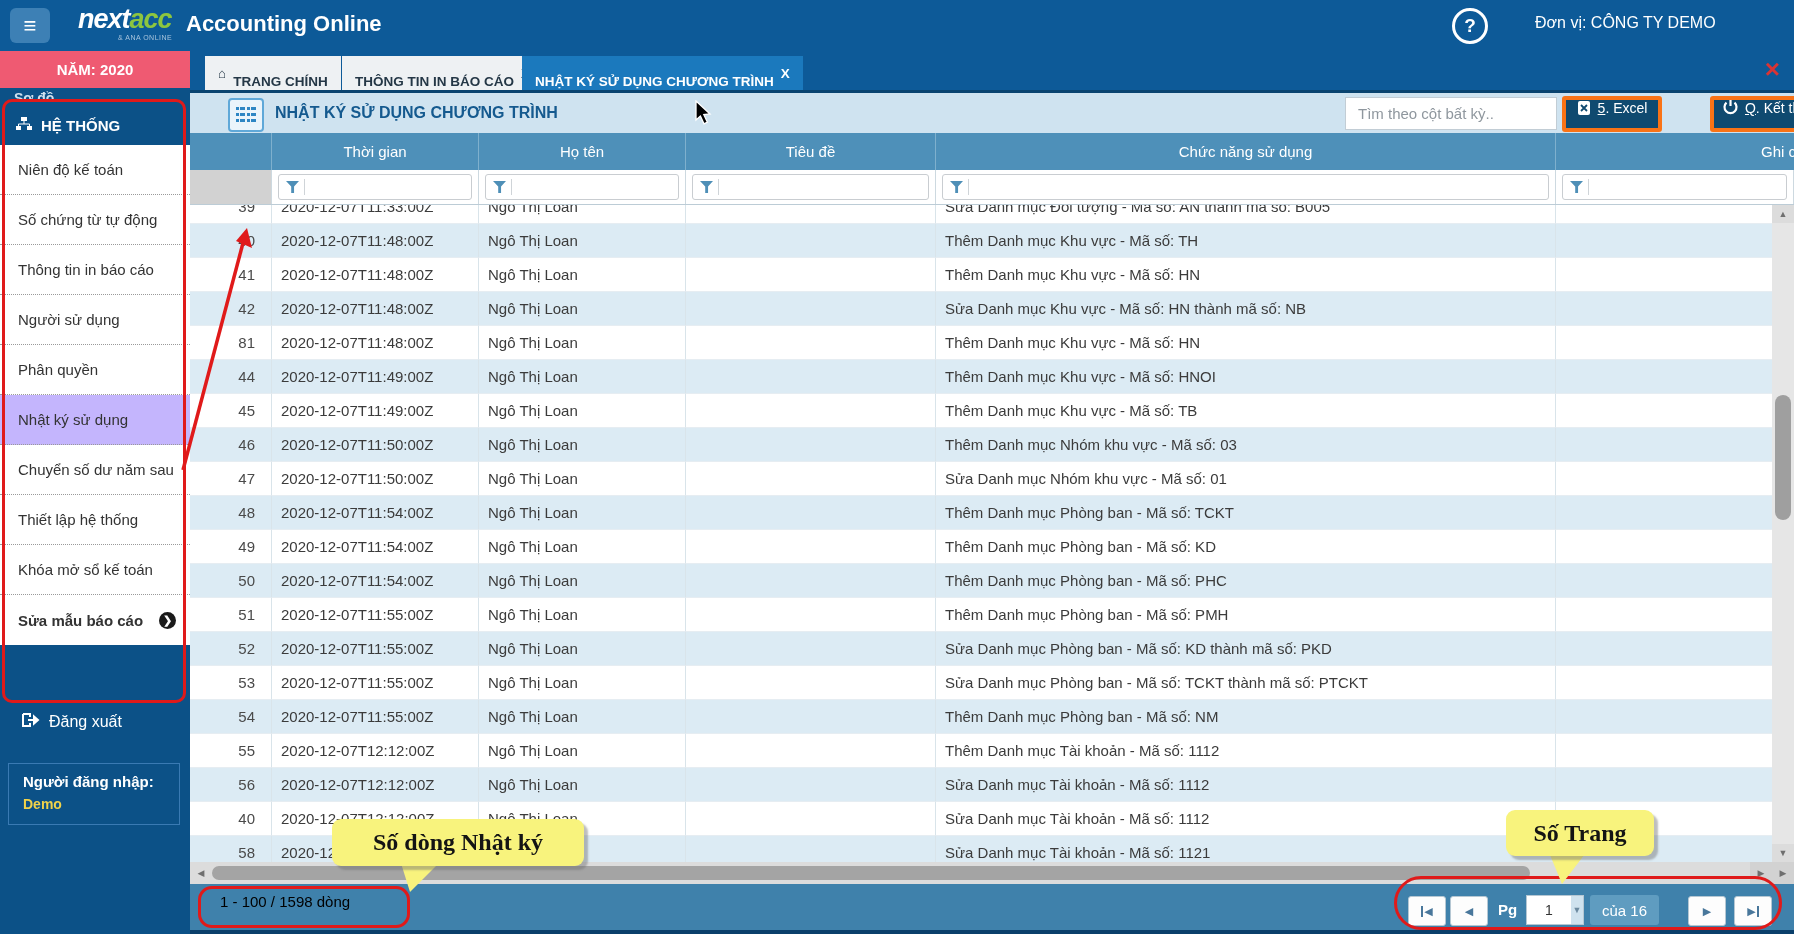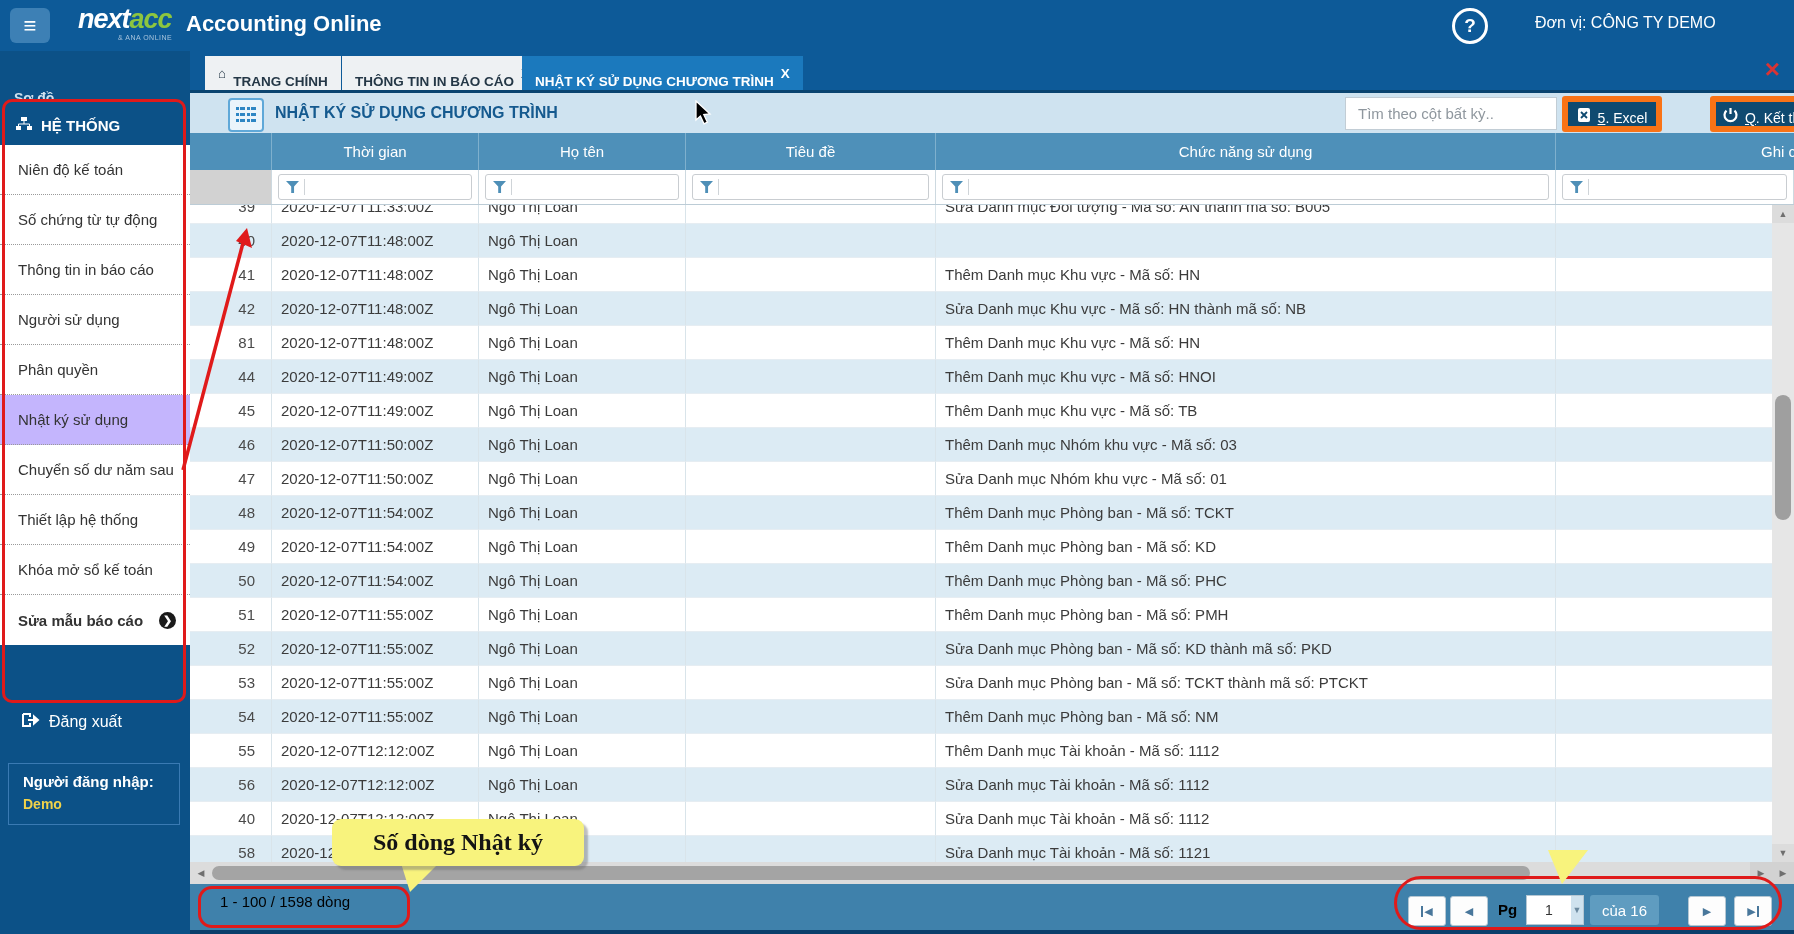--- a/index.html
+++ b/index.html
@@ -48,22 +48,22 @@
 
   
   #toolbar{left:190px;top:90px;width:1604px;height:43px;background:#cfe3f0;border-top:3px solid #0a4470;box-sizing:border-box;}
   #licon{left:38px;top:5px;width:32px;height:30px;background:#eaf4fb;border:2px solid #5fa8d8;border-radius:4px;
          display:flex;align-items:center;justify-content:center;}
   #ttitle{left:85px;top:11px;color:#155a8f;font-size:16px;font-weight:bold;}
   #search{left:1155px;top:4px;width:212px;height:33px;background:#fff;border:1px solid #c2cdd5;box-sizing:border-box;
           display:flex;align-items:center;}
   #search input{flex:1;border:none;outline:none;font-size:15px;color:#444;padding:0 0 0 12px;font-family:"Liberation Sans",sans-serif;background:transparent;}
   #search input::placeholder{color:#8f979e;}
-  .tbtn{position:absolute;top:3px;height:36px;background:#0f4a70;border:6px solid #f97316;border-radius:3px;color:#fff;
-        font-size:14px;display:flex;align-items:flex-end;justify-content:center;gap:7px;cursor:pointer;box-sizing:border-box;}
+  .tbtn{position:absolute;top:3px;height:36px;background:#0f4a70;border:4px solid #f97316;border-radius:3px;color:#fff;
+        font-size:14px;display:flex;align-items:flex-start;justify-content:center;gap:7px;cursor:pointer;box-sizing:border-box;}
   #btnexcel{left:1372px;width:100px;}
   #btnend{left:1520px;width:118px;}
   .ukey{text-decoration:underline;}
 
   
   .grid{display:grid;grid-template-columns:82px 207px 207px 250px 620px 1fr;}
   #thead{left:190px;top:133px;width:1604px;height:37px;background:#4e90b9;}
   #thead .hc{color:#fff;font-size:15px;display:flex;align-items:center;justify-content:center;
              border-right:1px solid #7fb0cd;box-sizing:border-box;height:37px;}
   #thead .hc.last{justify-content:flex-start;padding-left:205px;overflow:hidden;white-space:nowrap;border-right:none;}
@@ -95,21 +95,21 @@
   #hthumb{position:absolute;left:22px;top:4px;width:1318px;height:14px;background:#a4a4a4;border-radius:7px;cursor:pointer;}
   .harrow{position:absolute;top:0;width:22px;height:22px;color:#6f6f6f;font-size:9px;background:#d2d2d2;
           display:flex;align-items:center;justify-content:center;cursor:pointer;}
 
   
   #status{left:190px;top:884px;width:1604px;height:46px;background:#3f81ab;}
   #rowsinfo{position:absolute;left:30px;top:9px;color:#000000;font-size:15px;}
   .pbtn{position:absolute;top:12px;width:38px;height:30px;background:#fdfdfd;border:1px solid #b5c7d3;border-radius:3px;
         color:#49779b;font-size:11px;display:flex;align-items:center;justify-content:center;cursor:pointer;box-sizing:border-box;gap:1px;}
   .pbtn .bar{width:2px;height:11px;background:#49779b;}
-  #pglabel{position:absolute;left:1308px;top:17px;color:#000000;font-size:15px;font-weight:bold;}
+  #pglabel{position:absolute;left:1308px;top:17px;color:#ffffff;font-size:15px;font-weight:bold;}
   #pginput{position:absolute;left:1336px;top:11px;width:58px;height:30px;background:#fff;border:1px solid #b5c7d3;
            box-sizing:border-box;display:flex;}
   #pginput input{width:40px;border:none;outline:none;text-align:center;font-size:14px;color:#333;font-family:"Liberation Sans",sans-serif;}
   #pginput .dd{width:16px;background:#cfe2ee;color:#6c8aa0;font-size:9px;display:flex;align-items:center;justify-content:center;cursor:pointer;}
   #ofpages{position:absolute;left:1400px;top:11px;height:30px;padding:0 12px;background:#5f9cc0;border-radius:3px;
            color:#fff;font-size:15px;display:flex;align-items:center;}
   #navybottom{left:190px;top:930px;width:1604px;height:4px;background:#0a3f6b;}
 
   
   #redbox{left:2px;top:99px;width:184px;height:604px;border:3px solid #e01a1a;border-radius:10px;z-index:40;pointer-events:none;box-sizing:border-box;}
@@ -131,20 +131,21 @@
   <div id="hdr" class="abs">
     <div id="burger" class="abs">≡</div>
     <div id="logo" class="abs"><span class="lg1">next</span><span class="lg2">acc</span></div>
     <div id="tagline" class="abs">&amp; ANA ONLINE</div>
     <div id="apptitle" class="abs">Accounting Online</div>
     <div id="help" class="abs">?</div>
     <div id="unit" class="abs">Đơn vị: CÔNG TY DEMO</div>
   </div>
 
   <div id="side" class="abs">
+    <div id="yearbadge" class="abs">NĂM: 2020</div>
     <div id="peek" class="abs">Sơ đồ</div>
     <div id="menuhead" class="abs">
       <span>
         <svg width="16" height="14" viewBox="0 0 16 14">
             <rect x="5" y="0" width="6" height="4" fill="#fff"></rect>
             <rect x="0" y="9" width="5" height="4" fill="#fff"></rect>
             <rect x="11" y="9" width="5" height="4" fill="#fff"></rect>
             <path d="M8 4v3M2.5 9V7h11v2" stroke="#fff" fill="none"></path>
           </svg>
       </span>
@@ -318,20 +319,21 @@
         <div class="cname">Ngô Thị Loan</div>
         <div class="ctitle"></div>
         <div class="caction">Sửa Danh mục Đối tượng - Mã số: AN thành mã số: B005</div>
         <div class="cnote"></div>
       </div>
       <div class="trow grid alt">
         <div class="cnum">40</div>
         <div class="ctime">2020-12-07T11:48:00Z</div>
         <div class="cname">Ngô Thị Loan</div>
         <div class="ctitle"></div>
+        <div class="caction">Thêm Danh mục Khu vực - Mã số: TH</div>
         <div class="cnote"></div>
       </div>
       <div class="trow grid">
         <div class="cnum">41</div>
         <div class="ctime">2020-12-07T11:48:00Z</div>
         <div class="cname">Ngô Thị Loan</div>
         <div class="ctitle"></div>
         <div class="caction">Thêm Danh mục Khu vực - Mã số: HN</div>
         <div class="cnote"></div>
       </div>
@@ -507,20 +509,21 @@
         <span>▶</span>
         <span class="bar"></span>
       </div>
   </div>
   <div id="navybottom" class="abs"></div>
 
   <div id="redbox" class="abs"></div>
   <div id="redrect-rows" class="abs"></div>
   <div id="redellipse-pg" class="abs"></div>
   <div id="callout1" class="callout">Số dòng Nhật ký</div>
+  <div id="callout2" class="callout">Số Trang</div>
 
   <svg id="ovl" class="abs">
     <line x1="183" y1="470" x2="243" y2="243" stroke="#e01a1a" stroke-width="3.5"></line>
     <polygon points="247,228 252,248 236,241" fill="#e01a1a"></polygon>
     <polygon points="400,860 442,860 410,892" fill="#f8f37d"></polygon>
     <polygon points="1548,850 1588,850 1562,884" fill="#f8f37d"></polygon>
   </svg>
 
   <svg id="cursor" class="abs" width="22" height="26" viewBox="0 0 22 26">
     <path d="M2 1l14 13-6.2.6 3.6 7.6-3.4 1.6-3.6-7.8L2 20z" fill="#000" stroke="#fff" stroke-width="1.3"></path>

